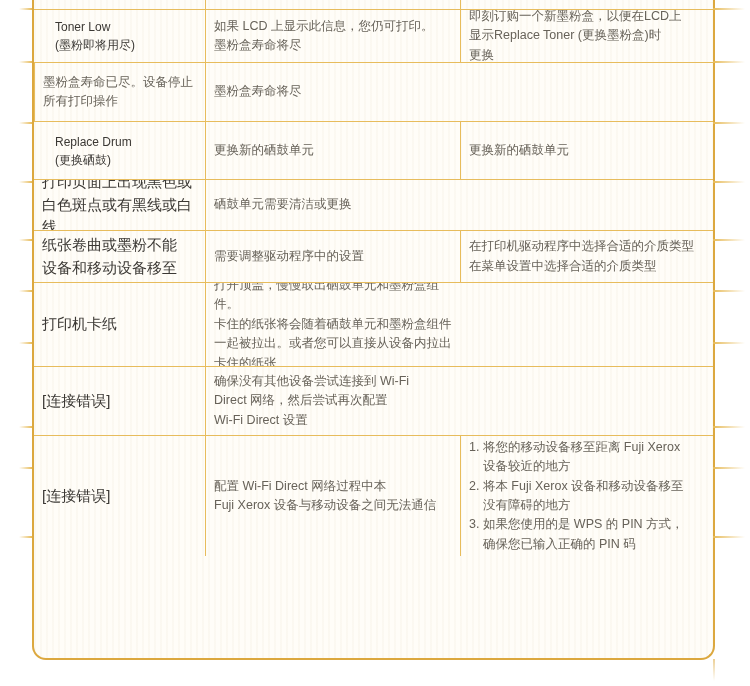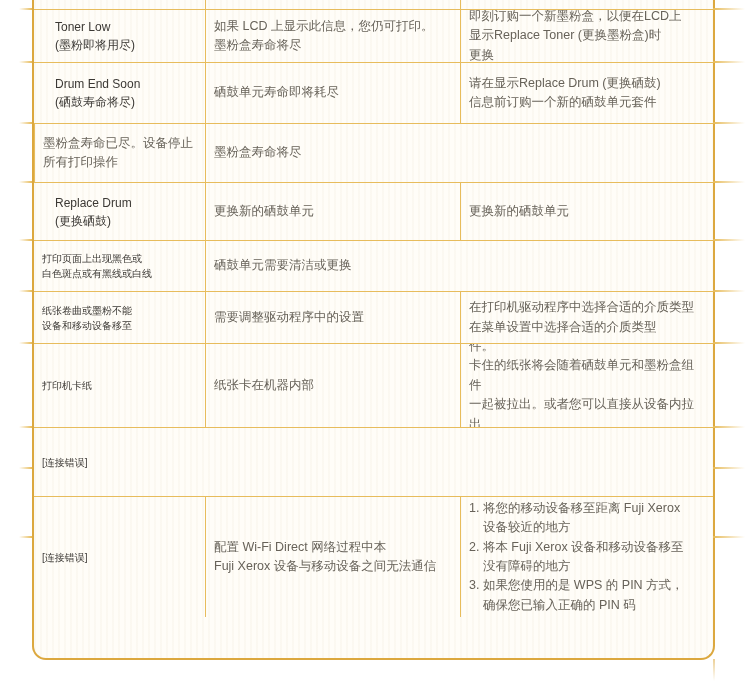--- a/index.html
+++ b/index.html
@@ -34,21 +34,21 @@
     border-top:1.5px solid var(--gold-light);
   }
   .row.partial{border-top:none;}
   .cell{
     box-sizing:border-box;
     display:flex;align-items:center;
     padding:4px 8px;
     overflow:hidden;
   }
   .cell.c2,.cell.c3{border-left:1.5px solid var(--gold-light);}
-  .cell.c1{color:var(--text-dark);font-size:10px;line-height:1.5;}
+  .cell.c1{color:var(--text-dark);font-size:15px;line-height:1.5;}
   .cell.c1.indent{padding-left:21px;font-size:12px;}
   .cell.c2,.cell.c3{color:var(--text-gray);font-size:12.5px;line-height:1.55;}
   .cell span{white-space:pre-wrap;}
   
   .stub{position:absolute;height:1.5px;pointer-events:none;}
   .stub.left{left:19px;width:13px;background:linear-gradient(to left, var(--gold-light), rgba(231,188,92,0));}
   .stub.right{left:713px;width:32px;background:linear-gradient(to right, var(--gold-light), rgba(231,188,92,0));}
   .stub-v{
     position:absolute;left:713px;top:659px;width:2px;height:22px;
     background:linear-gradient(to bottom, rgba(220,168,63,0.55), rgba(220,168,63,0));
@@ -75,33 +75,20 @@
         <span>如果 LCD 上显示此信息，您仍可打印。
 墨粉盒寿命将尽</span>
       </div>
     <div class="cell c3">
         <span>即刻订购一个新墨粉盒，以便在LCD上
 显示Replace Toner (更换墨粉盒)时
 更换</span>
       </div>
   </div>
 
-  <div class="row" style="height:61px">
-    <div class="cell c1 indent">
-        <span>Drum End Soon
-(硒鼓寿命将尽)</span>
-      </div>
-    <div class="cell c2">
-        <span>硒鼓单元寿命即将耗尽</span>
-      </div>
-    <div class="cell c3">
-        <span>请在显示Replace Drum (更换硒鼓)
-信息前订购一个新的硒鼓单元套件</span>
-      </div>
-  </div>
 
   <div class="row" style="height:59px">
     <div class="cell c2">
         <span>墨粉盒寿命已尽。设备停止所有打印操作</span>
       </div>
     <div class="cell c3">
         <span>墨粉盒寿命将尽</span>
       </div>
   </div>
 
@@ -139,35 +126,37 @@
     <div class="cell c3">
         <span>在打印机驱动程序中选择合适的介质类型
 在菜单设置中选择合适的介质类型</span>
       </div>
   </div>
 
   <div class="row" style="height:84px">
     <div class="cell c1">
         <span>打印机卡纸</span>
       </div>
-    <div class="cell c2">
-        <span>纸张卡在机器内部</span>
-      </div>
     <div class="cell c3">
         <span>打开顶盖，慢慢取出硒鼓单元和墨粉盒组件。
 卡住的纸张将会随着硒鼓单元和墨粉盒组件
 一起被拉出。或者您可以直接从设备内拉出
 卡住的纸张</span>
       </div>
   </div>
 
 
   <div class="row" style="height:69px">
     <div class="cell c1">
         <span>[连接错误]</span>
+      </div>
+    <div class="cell c3">
+        <span>确保没有其他设备尝试连接到 Wi-Fi
+Direct 网络，然后尝试再次配置
+Wi-Fi Direct 设置</span>
       </div>
   </div>
 
   <div class="row" style="height:121px">
     <div class="cell c1">
         <span>[连接错误]</span>
       </div>
     <div class="cell c2">
         <span>配置 Wi-Fi Direct 网络过程中本
 Fuji Xerox 设备与移动设备之间无法通信</span>

